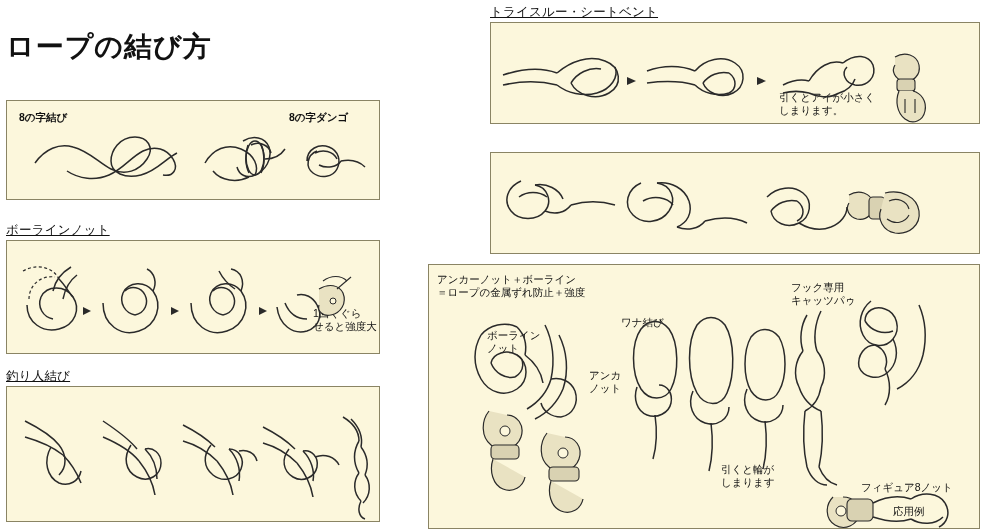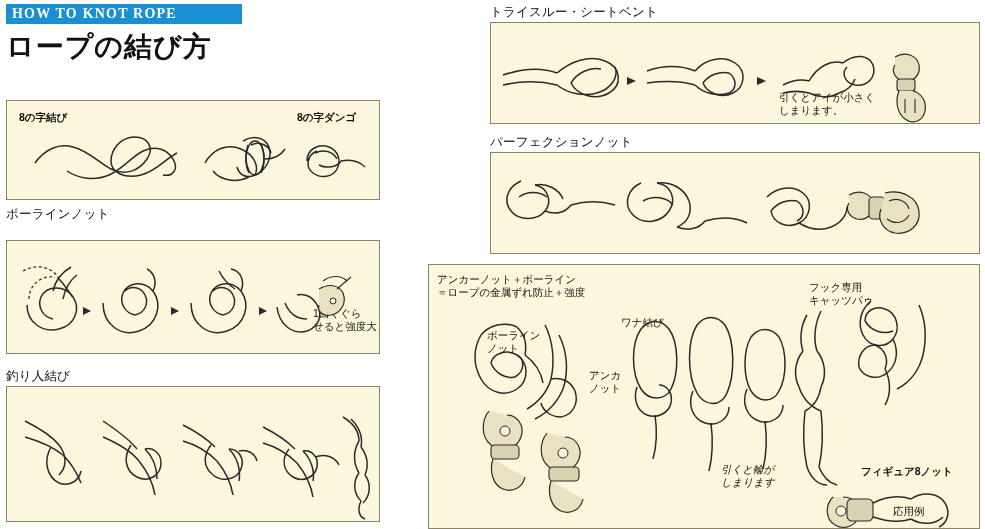--- a/index.html
+++ b/index.html
@@ -70,20 +70,21 @@
     background: #fcf7dc;
     border: 1px solid #8a8464;
     box-sizing: border-box;
   }
   .panel-label {
     position: absolute;
     font-size: 12.5px;
     color: #111111;
     white-space: nowrap;
     letter-spacing: 0.2px;
+    text-decoration: underline;
   }
   .caption {
     position: absolute;
     font-size: 10.5px;
     color: #111111;
     line-height: 1.25;
     white-space: pre-line;
   }
   .small-label {
     position: absolute;
@@ -105,29 +106,26 @@
   .metal-d { fill: #d9d2b2; stroke: #2a2a2a; stroke-width: 1.1; }
   .arrow { fill: #2a2a2a; }
 </style>
 </head>
 <body>
 
 <div class="page">
 
   <div class="col-left">
 
-    <div class="header-bar">
-      <span>HOW TO KNOT ROPE</span>
-    </div>
 
     <div class="main-title">ロープの結び方</div>
 
     <div class="panel" style="left:6px; top:100px; width:374px; height:100px;font-weight:bold;">
       <div class="small-label" style="left:12px; top:10px;">8の字結び</div>
-      <div class="small-label" style="left:282px; top:10px;margin-left:8px;">8の字ダンゴ</div>
+      <div class="small-label" style="left:282px; top:10px;">8の字ダンゴ</div>
       <svg class="dg" width="374" height="100">
         <g class="rope">
           <path d="M28,62 C38,48 52,42 66,46 C82,50 92,62 104,68 C118,75 132,70 140,58 C148,46 140,36 128,36 C112,36 104,50 104,60 C104,72 118,78 134,74 C150,70 158,58 170,52"></path>
           <path d="M60,70 C72,78 88,80 102,74 C116,68 124,56 136,50 C148,44 160,48 166,58"></path>
           <path d="M166,58 C172,68 166,76 156,74"></path>
         </g>
         <g class="rope">
           <path d="M198,62 C206,48 220,42 234,48 C248,54 252,66 248,74"></path>
           <path d="M206,70 C214,80 230,82 242,76"></path>
           <path d="M236,40 C246,34 258,36 262,46 C266,58 258,70 248,74 C240,78 232,74 230,66"></path>
@@ -139,21 +137,21 @@
         </g>
         <g class="rope">
           <path d="M300,60 C300,48 312,42 322,46 C332,50 334,60 330,68 C326,76 314,78 306,72 C298,66 300,54 310,50"></path>
           <path d="M308,52 C316,48 326,50 330,58"></path>
           <path d="M312,64 C320,68 330,66 334,60"></path>
           <path d="M334,60 C344,58 352,60 358,66"></path>
         </g>
       </svg>
     </div>
 
-    <div class="panel-label" style="left:6px; top:206px;">ボーラインノット</div>
+    <div class="panel-label" style="left:6px; top:222px;">ボーラインノット</div>
     <div class="panel" style="left:6px; top:240px; width:374px; height:114px;">
       <div class="caption" style="left:306px; top:66px;">1回くぐら
 せると強度大</div>
       <svg class="dg" width="374" height="114">
         <g class="rope-dash">
           <path d="M16,30 C30,22 46,26 52,38"></path>
           <path d="M22,58 C22,44 34,34 48,36"></path>
         </g>
         <g class="rope">
           <path d="M20,64 C20,82 36,92 52,88 C68,84 74,68 66,56 C58,44 40,44 34,56"></path>
@@ -285,21 +283,20 @@
         <g>
           <path class="metal" d="M404,34 C414,28 426,32 428,42 C430,52 422,60 412,58 C404,56 400,48 404,42"></path>
           <rect class="metal-d" x="406" y="56" width="18" height="12" rx="3"></rect>
           <path class="metal" d="M408,68 C404,78 406,90 414,96 C422,102 432,98 434,88 C436,78 430,70 422,68"></path>
           <path class="rope-thin" d="M414,76 L414,90"></path>
           <path class="rope-thin" d="M424,76 L424,90"></path>
         </g>
       </svg>
     </div>
 
-    <div class="panel-label" style="left:62px; top:134px;">パーフェクションノット</div>
     <div class="panel" style="left:62px; top:152px; width:490px; height:102px;">
       <svg class="dg" width="490" height="102">
         <g class="rope">
           <path d="M30,28 C16,34 12,48 20,58 C28,68 46,68 54,58 C62,48 56,34 44,32"></path>
           <path d="M44,32 C56,30 68,36 72,46"></path>
           <path d="M54,58 C64,62 74,60 80,52"></path>
           <path d="M28,44 C36,38 48,38 56,44"></path>
           <path d="M80,52 C94,48 110,48 124,52"></path>
         </g>
         <g class="rope">
@@ -329,25 +326,25 @@
     </div>
 
     <div class="panel" style="left:0px; top:264px; width:552px; height:265px;">
       <div class="small-label" style="left:8px; top:8px;">アンカーノット＋ボーライン
 ＝ロープの金属ずれ防止＋強度</div>
       <div class="small-label" style="left:58px; top:64px;">ボーライン
 ノット</div>
       <div class="small-label" style="left:160px; top:104px;">アンカ
 ノット</div>
       <div class="small-label" style="left:192px; top:26px;margin-top:25px;">ワナ結び</div>
-      <div class="small-label" style="left:362px; top:16px;margin-left:18px;">フック専用
+      <div class="small-label" style="left:362px; top:16px;">フック専用
 キャッツパゥ</div>
-      <div class="small-label" style="left:292px; top:198px;font-style:italic;">引くと輪が
+      <div class="small-label" style="left:292px; top:198px;">引くと輪が
 しまります</div>
-      <div class="small-label" style="left:432px; top:200px;font-weight:bold;">フィギュア8ノット</div>
+      <div class="small-label" style="left:432px; top:216px;">フィギュア8ノット</div>
       <div class="small-label" style="left:464px; top:240px;">応用例</div>
 
       <svg class="dg" width="552" height="265">
 
         <g class="rope">
           <path d="M52,70 C44,84 44,100 52,114 C60,128 76,132 88,124"></path>
           <path d="M88,124 C100,116 100,98 88,90 C78,84 64,88 62,98"></path>
           <path d="M62,98 C66,108 76,114 86,112"></path>
           <path d="M86,112 C96,106 96,94 88,90"></path>
           <path d="M52,70 C60,60 76,56 88,62"></path>

